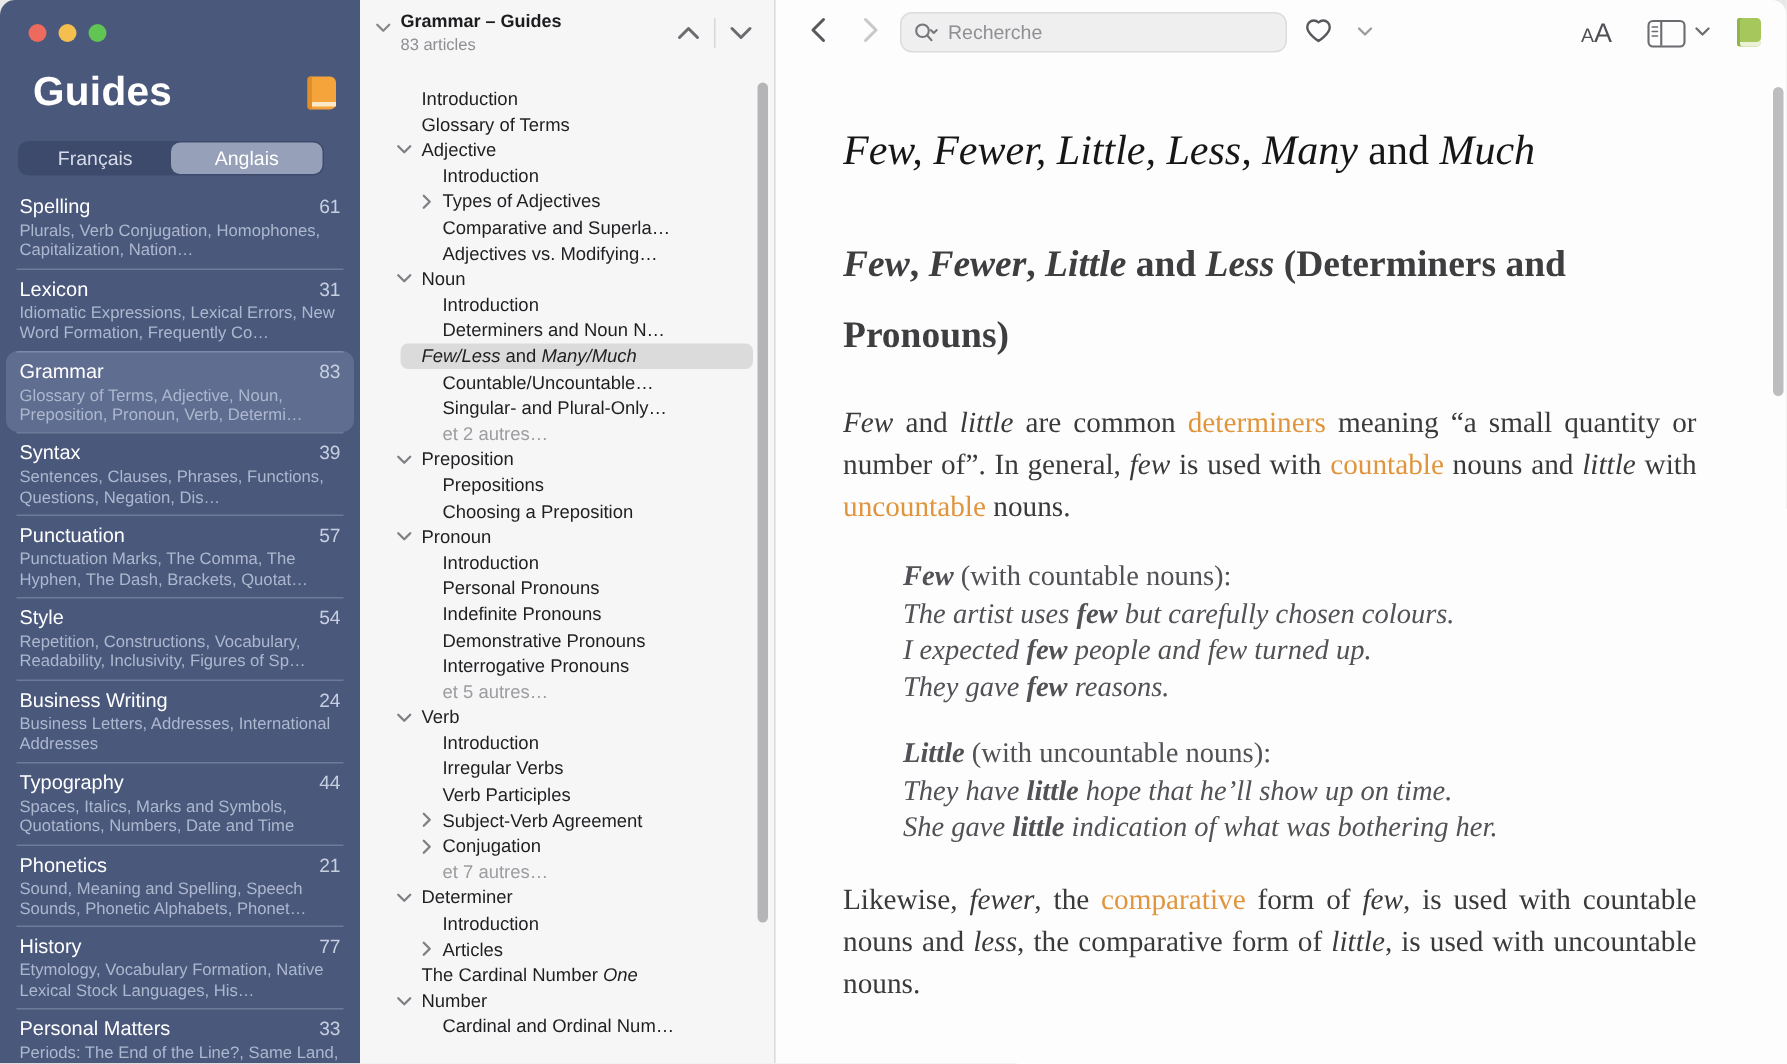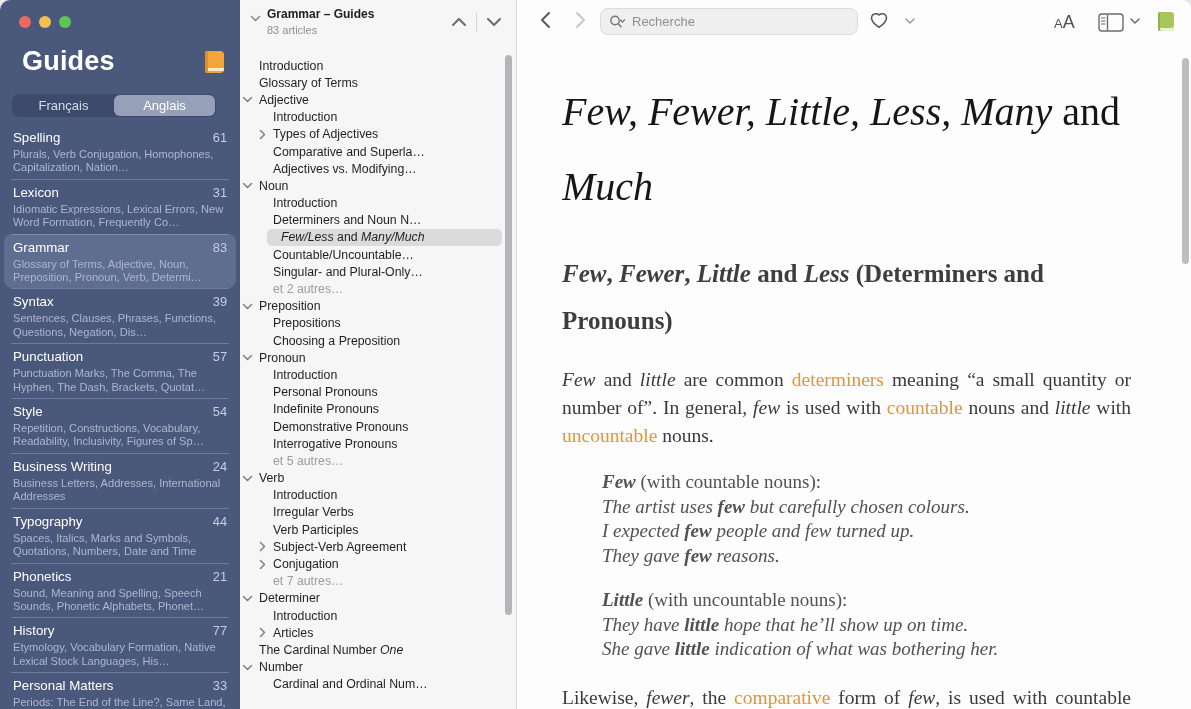--- a/index.html
+++ b/index.html
@@ -33,21 +33,21 @@
           display:-webkit-box;-webkit-line-clamp:2;-webkit-box-orient:vertical;overflow:hidden;}
 
   
   .mid{position:absolute;left:240px;top:0;width:277px;height:709px;background:#F6F6F7;border-right:1px solid #D9D9DB;}
   .mid-collapse{position:absolute;left:10px;top:15px;}
   .mid-title{position:absolute;left:27px;top:7px;font-size:12px;font-weight:700;color:#1C1C1E;}
   .mid-sub{position:absolute;left:27px;top:24px;font-size:11px;color:#8E8E93;}
   .updown{position:absolute;right:14px;top:11px;display:flex;align-items:center;height:22px;}
   .ud-div{width:1px;height:20px;background:#D8D8DA;margin:0 9px;}
   .rows{position:absolute;top:57px;left:0;right:14px;}
-  .row{display:flex;align-items:center;height:17.2px;padding-left:1px;font-size:12.3px;color:#1F1F21;white-space:nowrap;overflow:hidden;}
+  .row{display:flex;align-items:center;height:17.2px;padding-left:23px;font-size:12.3px;color:#1F1F21;white-space:nowrap;overflow:hidden;}
   .row .g0{width:18px;flex:0 0 18px;display:flex;align-items:center;justify-content:flex-start;padding-left:1px;}
   .row .g1{width:14px;flex:0 0 14px;display:flex;align-items:center;}
   .row.muted{color:#9C9CA1;}
   .row.sel{background:#DBDBDC;border-radius:5px;margin-left:27px;padding-left:14px;}
   .seg-it{font-style:italic;}
   .seg-bi{font-weight:700;font-style:italic;}
   .seg-link{color:#E0953C;}
   .mid-scroll{position:absolute;right:4px;top:55px;width:7px;height:560px;background:#B5B5B7;border-radius:4px;}
 
   
@@ -59,21 +59,21 @@
   .search input{border:none;background:transparent;outline:none;font-family:inherit;font-size:13px;color:#333;width:100%;}
   .search input::placeholder{color:#8E8E93;}
   .heart-btn{left:351px;top:12px;} .heart-chev{left:387px;top:18px;}
   .aa{position:absolute;left:536px;top:12px;color:#505055;cursor:default;}
   .aa .sm{font-size:13px;} .aa .lg{font-size:18px;}
   .layout-btn{left:580px;top:13px;} .layout-chev{left:612px;top:18px;}
   .gbook{position:absolute;left:640px;top:12px;width:16px;height:19px;background:#A5C75C;border-radius:2px 3px 3px 2px;
          box-shadow:inset 2px 0 0 #90B449, inset 0 -3px 0 #EAF1D6;}
   .article{position:absolute;top:44px;left:44px;right:60px;bottom:0;overflow:hidden;
            font-family:"Liberation Serif","DejaVu Serif",serif;}
-  .c-title{font-size:40px;line-height:75px;font-weight:400;color:#161616;margin:30px 0 0;}
+  .c-title{font-size:28px;line-height:53px;font-weight:400;color:#161616;margin:30px 0 0;}
   .c-h2{font-size:25px;line-height:47px;font-weight:700;color:#3E3E40;margin:26px 0 0;}
   .c-p{font-size:19.5px;line-height:28px;color:#3A3A3C;text-align:justify;margin:22px 0 0;}
   .c-ex{margin:20px 0 0 40px;font-size:19px;line-height:24.5px;color:#515156;}
   .main-scroll{position:absolute;right:2px;top:58px;width:7px;height:206px;background:#BDBDBF;border-radius:4px;}
   svg{display:block;}
 </style>
 </head>
 <body>
 
 <div class="app">

